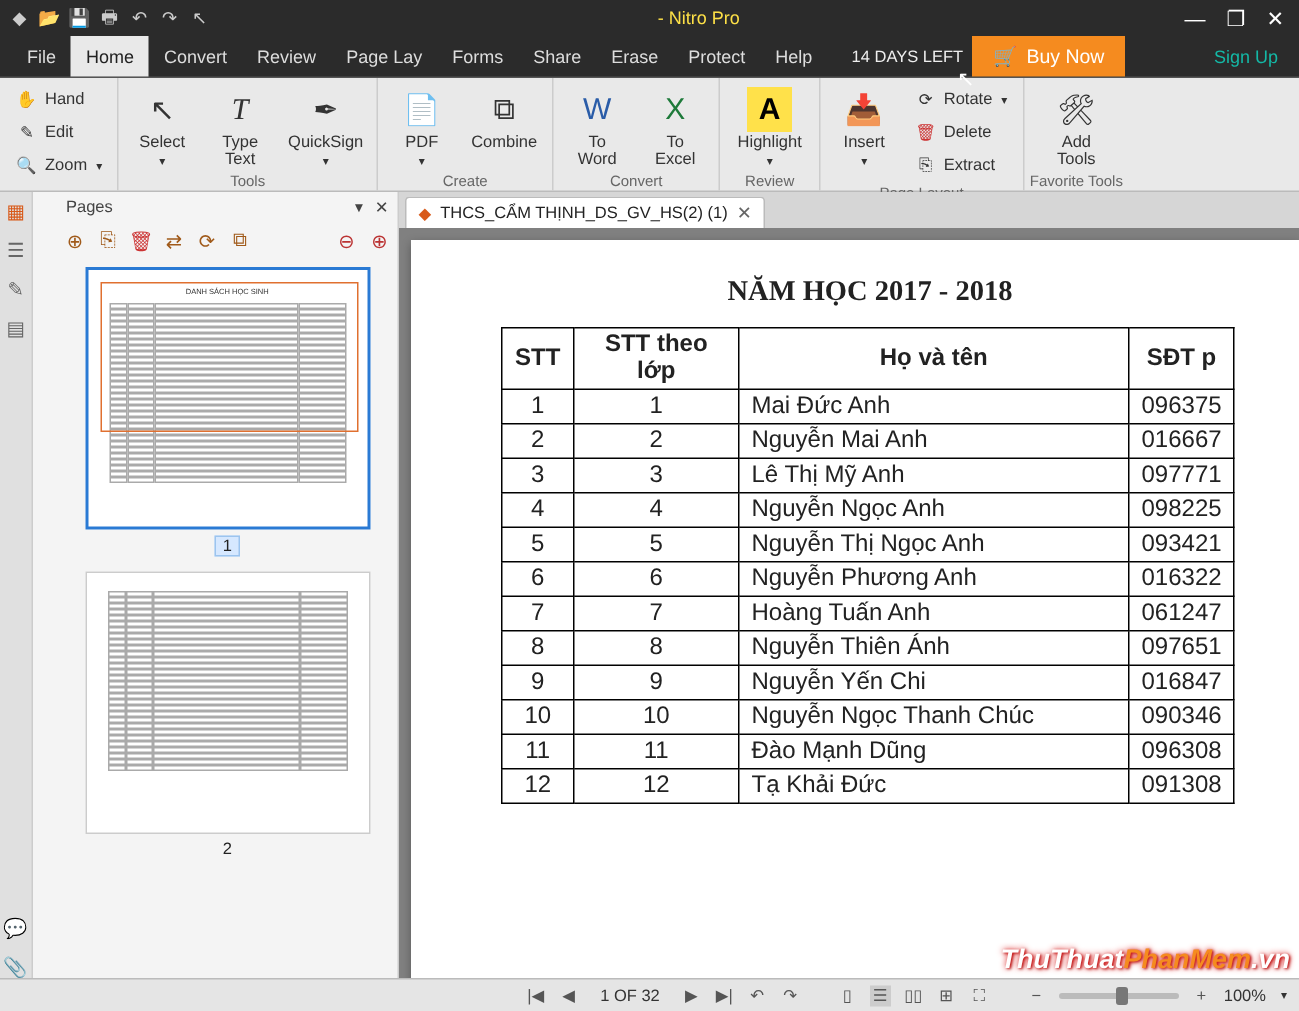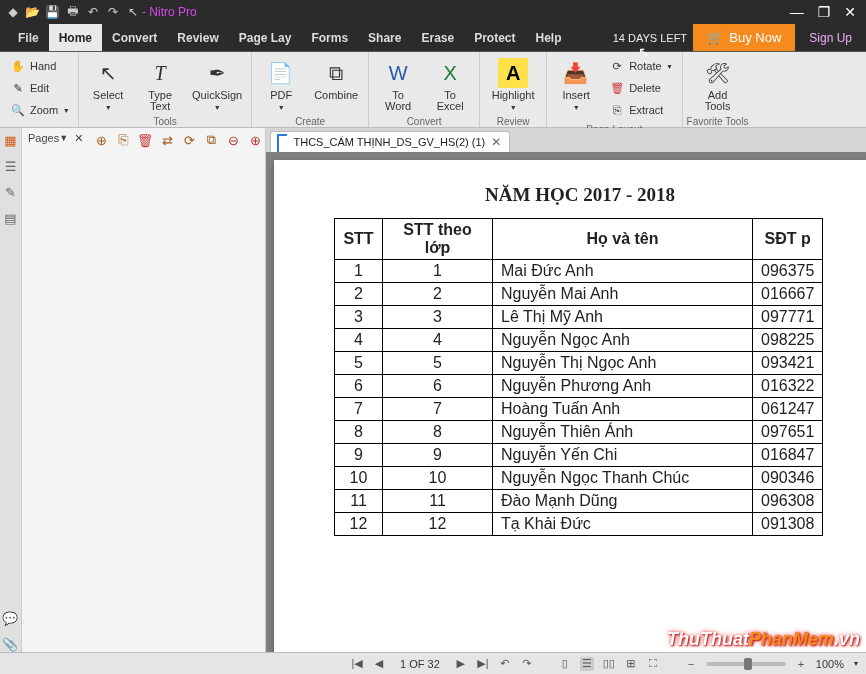--- a/index.html
+++ b/index.html
@@ -1,42 +1,42 @@
 <!DOCTYPE html>
 <html><head>
 <meta charset="utf-8">
 <style>
 * { box-sizing: border-box; margin: 0; padding: 0; font-family: "Segoe UI", Tahoma, sans-serif; }
 body { width: 866px; height: 674px; background: #fff; overflow: hidden; position: relative; font-size: 12px; color: #222; }
 .titlebar { height: 24px; background: #2b2b2b; display: flex; align-items: center; color: #ddd; padding: 0 4px; }
 .titlebar .qat { display: flex; gap: 2px; align-items: center; }
 .titlebar .qat .ico { width: 18px; height: 18px; display: flex; align-items: center; justify-content: center; color: #ccc; font-size: 12px; }
-.titlebar .title { flex: 1; font-size: 12px; color: #d946ef; }
+.titlebar .title { flex: 1; text-align: center; font-size: 12px; color: #fde047; }
 .titlebar .winbtns { display: flex; gap: 14px; font-size: 14px; color: #fff; padding-right: 6px; }
 .menubar { height: 28px; background: #2b2b2b; display: flex; align-items: stretch; color: #ddd; border-bottom: 1px solid #555; }
-.menubar .mitem { padding: 0 10px; display: flex; align-items: center; font-size: 12px; cursor: pointer; font-weight: bold; }
+.menubar .mitem { padding: 0 10px; display: flex; align-items: center; font-size: 12px; cursor: pointer; }
 .menubar .mitem.active { background: #e9e9e9; color: #222; }
 .menubar .spacer { flex: 1; }
 .menubar .trial { color: #eee; padding: 0 6px; font-size: 11px; display: flex; align-items: center; }
 .menubar .buynow { background: #f58b1f; color: #fff; padding: 0 14px; display: flex; align-items: center; gap: 6px; font-size: 13px; }
-.menubar .signup { color: #f0abfc; padding: 0 14px; display: flex; align-items: center; }
+.menubar .signup { color: #14b8a6; padding: 0 14px; display: flex; align-items: center; margin-left: 45px; }
 .ribbon { height: 76px; background: #e9e9e9; display: flex; border-bottom: 1px solid #bbb; }
 .ribbon .rgroup { border-right: 1px solid #ccc; display: flex; flex-direction: column; }
 .ribbon .rbuttons { flex: 1; display: flex; align-items: flex-start; padding: 4px 6px; gap: 6px; }
 .ribbon .glabel { font-size: 10px; color: #666; text-align: center; padding-bottom: 2px; }
 .rbtn-sm { display: flex; align-items: center; gap: 4px; font-size: 11px; color: #333; padding: 2px 4px; }
 .rbtn-sm .ic { width: 16px; height: 16px; display: inline-flex; align-items: center; justify-content: center; }
 .rcol { display: flex; flex-direction: column; gap: 2px; }
 .rbtn-lg { display: flex; flex-direction: column; align-items: center; justify-content: flex-start; gap: 2px; font-size: 11px; color: #333; width: 46px; text-align: center; padding-top: 2px; }
 .rbtn-lg .ic { width: 30px; height: 30px; display: flex; align-items: center; justify-content: center; font-size: 20px; }
 .rbtn-lg .lbl { line-height: 11px; }
 .content { display: flex; height: calc(674px - 24px - 28px - 76px - 22px); }
 .sidepanel { width: 22px; background: #e0e0e0; border-right: 1px solid #ccc; display: flex; flex-direction: column; align-items: center; padding-top: 4px; gap: 10px; }
 .sidepanel .ic { width: 16px; height: 16px; display: flex; align-items: center; justify-content: center; color: #666; font-size: 13px; }
-.pages { width: 244px; background: #f4f4f4; border-right: 1px solid #ccc; display: flex; flex-direction: row; }
+.pages { width: 244px; background: #f4f4f4; border-right: 1px solid #ccc; display: flex; flex-direction: column; padding-left: 16px; }
 .pages-hdr { height: 20px; display: flex; align-items: center; padding: 0 6px; font-size: 11px; color: #444; }
 .pages-hdr .sp { flex: 1; }
 .pages-tools { height: 24px; display: flex; align-items: center; padding: 0 4px; gap: 6px; }
 .pages-tools .ic { width: 16px; height: 16px; display: inline-flex; align-items: center; justify-content: center; color: #a05a1a; font-size: 13px; }
 .pages-tools .zoom { margin-left: auto; display: flex; gap: 6px; }
 .pages-tools .zoom .ic { color: #b33; }
 .thumbs { flex: 1; overflow: auto; padding: 6px 10px; }
 .thumb { margin-bottom: 10px; text-align: center; }
 .thumb .pg { width: 190px; height: 175px; margin: 0 auto; background: #fff; border: 1px solid #ccc; position: relative; padding: 12px 14px; }
 .thumb.sel .pg { border: 2px solid #2a7ad4; }

